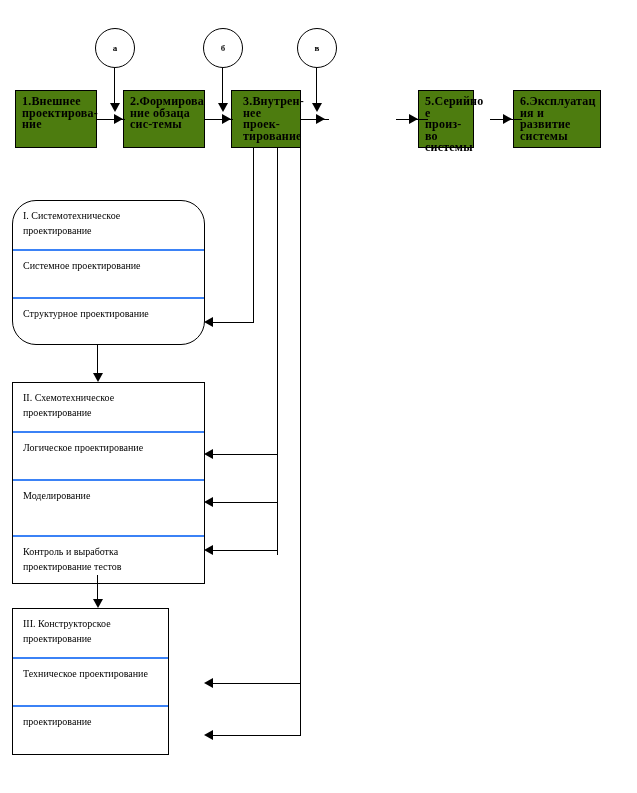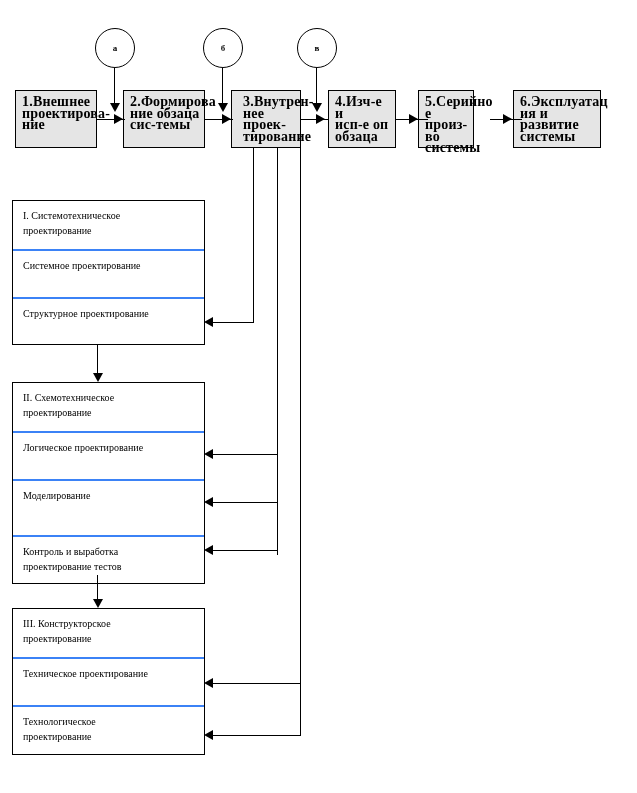--- a/index.html
+++ b/index.html
@@ -14,23 +14,23 @@
   #canvas {
     position: relative;
     width: 637px;
     height: 793px;
     background: #ffffff;
     overflow: hidden;
   }
   .box {
     position: absolute;
     border: 1px solid #000000;
-    background: #e5e5e5;
-    box-sizing: border-box;
-    font-size: 14px;
+    background: #4d7c0f;
+    box-sizing: border-box;
+    font-size: 12px;
     line-height: 11.5px;
     padding: 5px 4px 2px 6px;
     letter-spacing: 0.2px;
     font-weight: bold;
     font-family: "Liberation Serif", "DejaVu Serif", serif;
   }
   .circle {
     position: absolute;
     width: 40px;
     height: 40px;
@@ -131,25 +131,20 @@
     <span class="lbl">ние обзаца</span>
     <span class="lbl">сис-темы</span>
   </div>
 
   <div class="box" style="left:231px; top:90px; width:70px; height:58px;padding-left:11px;">
     <span class="lbl">3.Внутрен-</span>
     <span class="lbl">нее проек-</span>
     <span class="lbl">тирование</span>
   </div>
 
-  <div class="box" style="left:328px; top:90px; width:68px; height:58px;">
-    <span class="lbl">4.Изч-е и</span>
-    <span class="lbl">исп-е оп</span>
-    <span class="lbl">обзаца</span>
-  </div>
 
   <div class="box" style="left:418px; top:90px; width:56px; height:58px;">
     <span class="lbl">5.Серийно</span>
     <span class="lbl">е произ-во</span>
     <span class="lbl">системы</span>
   </div>
 
   <div class="box" style="left:513px; top:90px; width:88px; height:58px;">
     <span class="lbl">6.Эксплуатац</span>
     <span class="lbl">ия и развитие</span>
@@ -164,21 +159,21 @@
 
   <div class="hline" style="left:301px; top:119px; width:28px;"></div>
   <div class="ar-r" style="left:316px; top:114px;"></div>
 
   <div class="hline" style="left:396px; top:119px; width:32px;"></div>
   <div class="ar-r" style="left:409px; top:114px;"></div>
 
   <div class="hline" style="left:490px; top:119px; width:32px;"></div>
   <div class="ar-r" style="left:503px; top:114px;"></div>
 
-  <div class="group" style="left:12px; top:200px; width:193px;">
+  <div class="group" style="left:12px; top:200px; width:193px;border-radius:24px;">
     <div class="grow" style="height:48px;">
       <span class="lbl">I.  Системотехническое</span>
       <span class="lbl">проектирование</span>
     </div>
     <div class="grow sep" style="height:48px;">
       <span class="lbl">Системное проектирование</span>
     </div>
     <div class="grow sep" style="height:47px;">
       <span class="lbl">Структурное проектирование</span>
     </div>
@@ -194,30 +189,29 @@
     </div>
     <div class="grow sep" style="height:56px;">
       <span class="lbl">Моделирование</span>
     </div>
     <div class="grow sep" style="height:48px;">
       <span class="lbl">Контроль и выработка</span>
       <span class="lbl">проектирование тестов</span>
     </div>
   </div>
 
-  <div class="group" style="left:12px; top:608px; width:193px;">
+  <div class="group" style="left:12px; top:608px; width:157px;">
     <div class="grow" style="height:48px;">
       <span class="lbl">III. Конструкторское</span>
       <span class="lbl">проектирование</span>
     </div>
     <div class="grow sep" style="height:48px;">
       <span class="lbl">Техническое проектирование</span>
     </div>
     <div class="grow sep" style="height:49px;">
-      <span class="lbl">Технологическое</span>
       <span class="lbl">проектирование</span>
     </div>
   </div>
 
   <div class="vline" style="left:97px; top:345px; height:30px;"></div>
   <div class="ar-d" style="left:93px; top:373px;"></div>
 
   <div class="vline" style="left:97px; top:575px; height:26px;"></div>
   <div class="ar-d" style="left:93px; top:599px;"></div>
 

